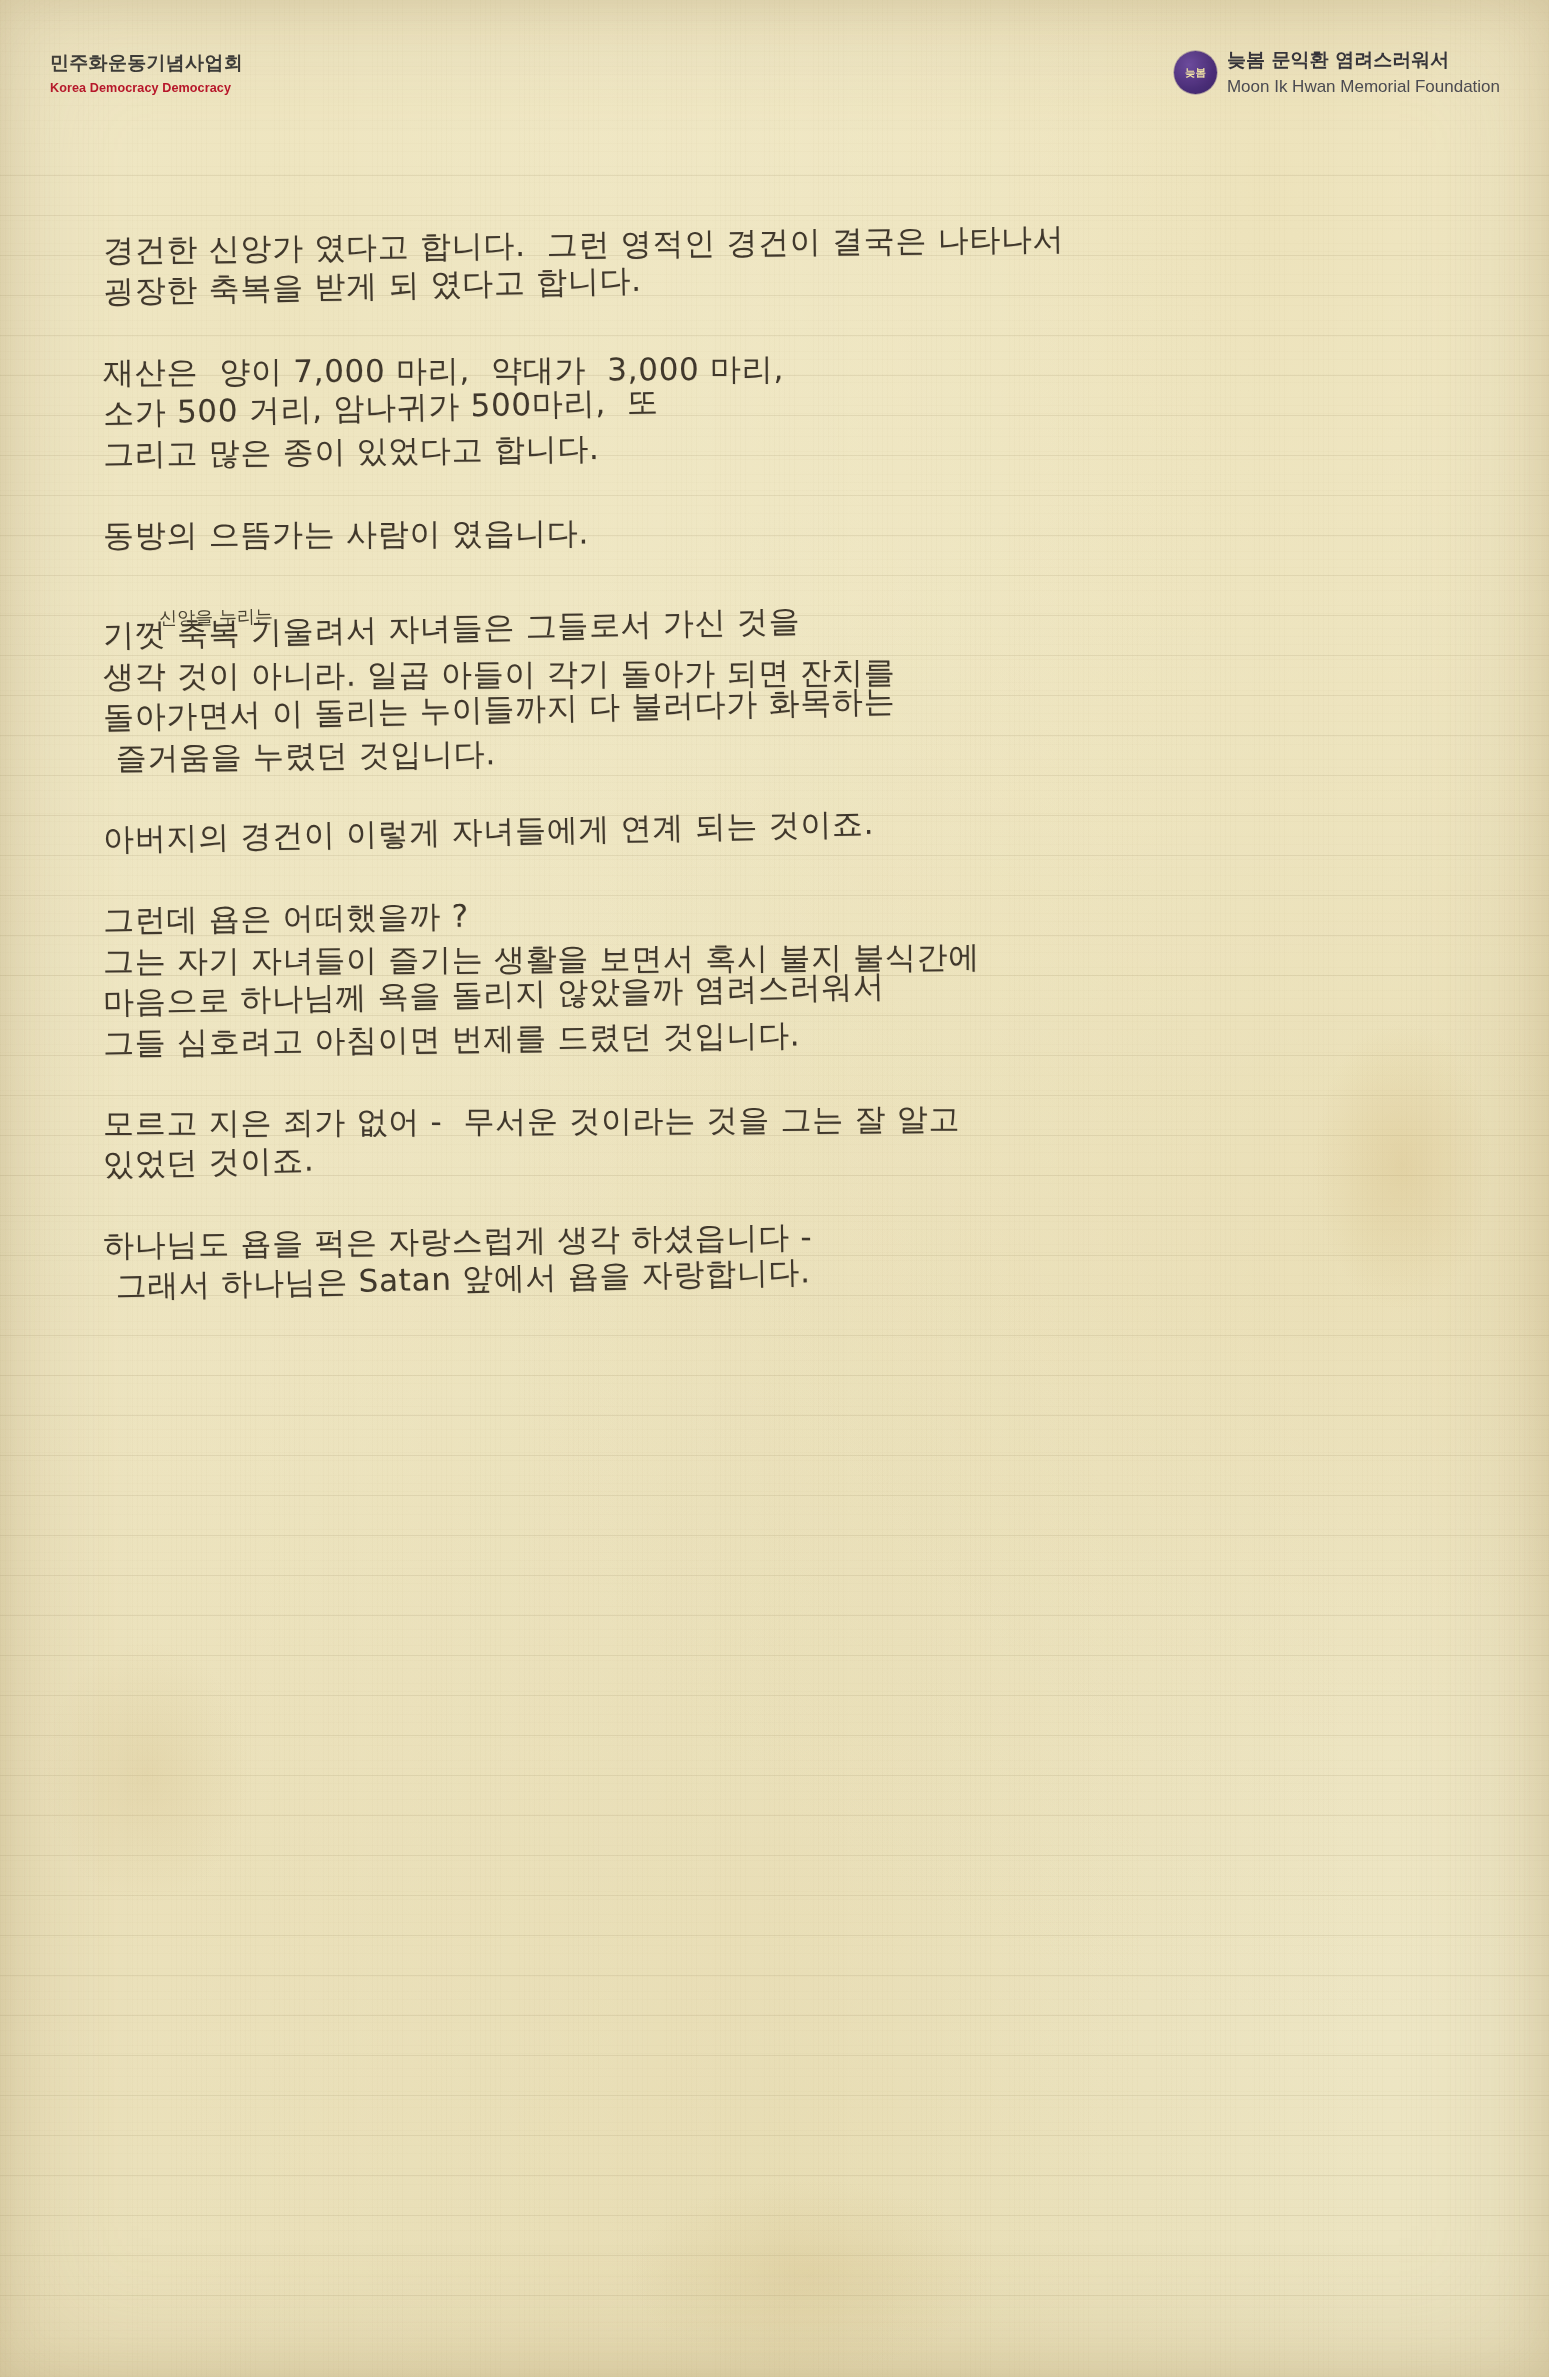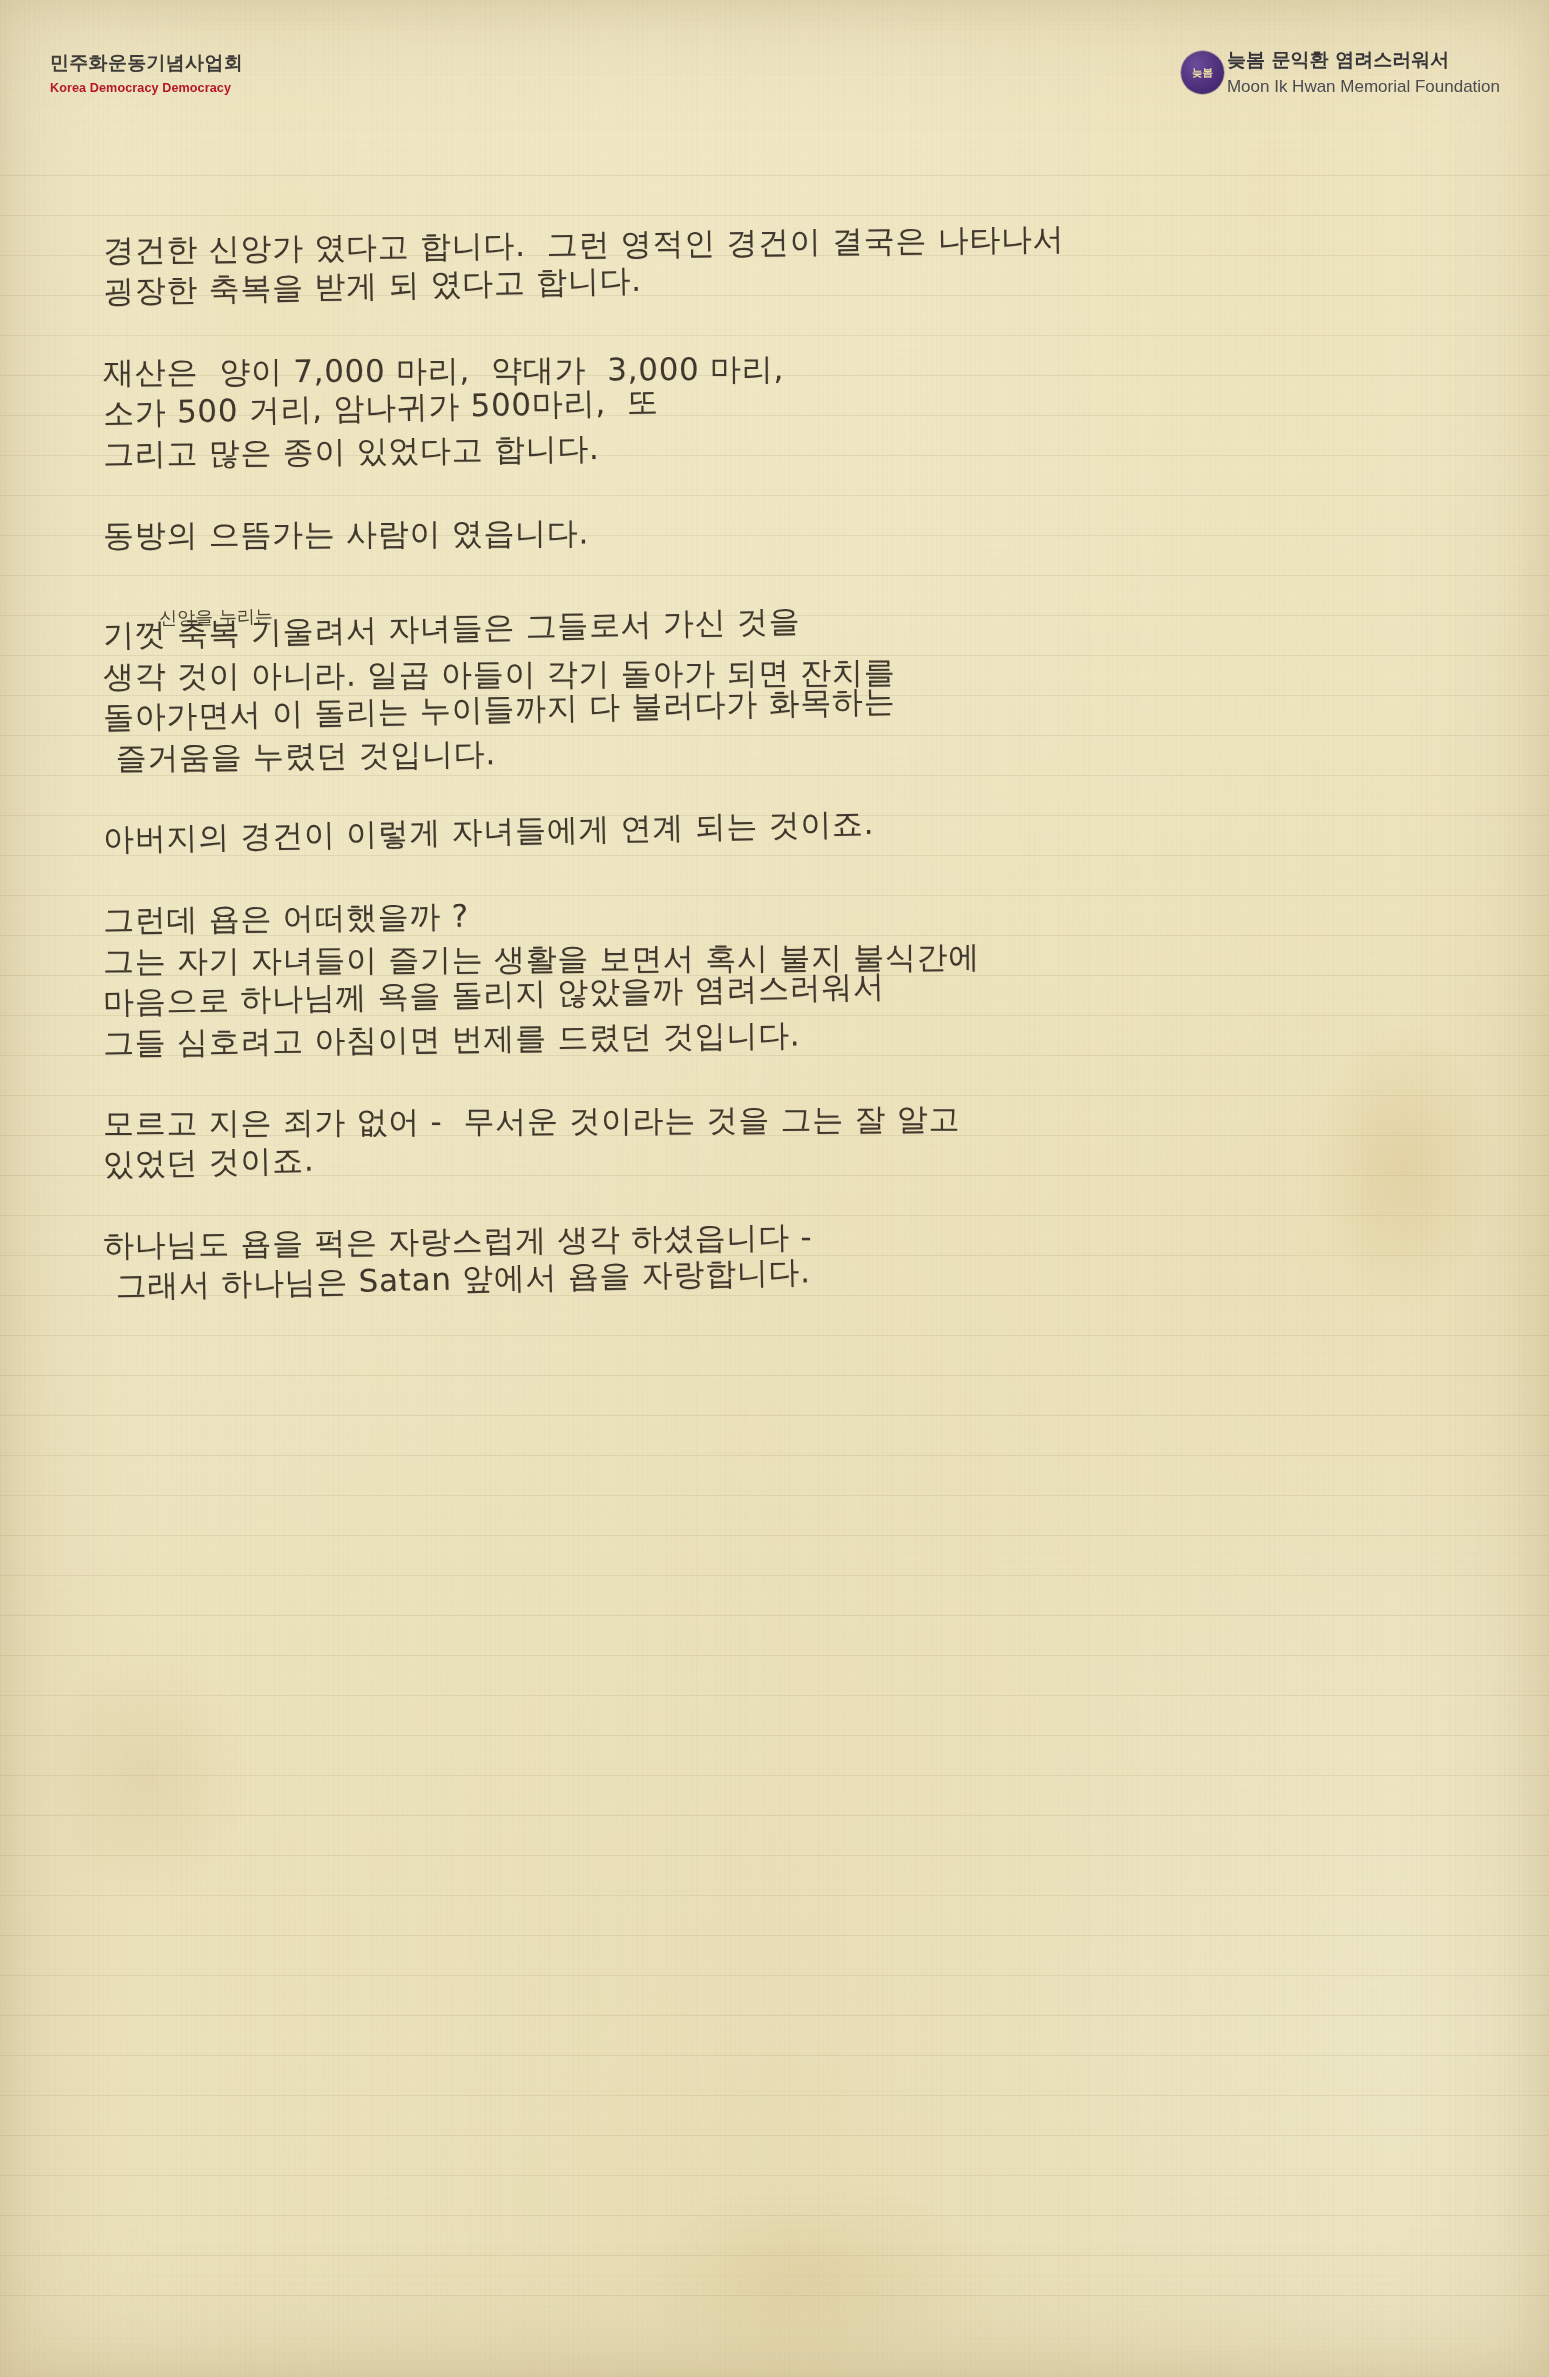--- a/index.html
+++ b/index.html
@@ -77,21 +77,21 @@
     letter-spacing: 0.1px;
     margin-top: 4.9px;
     white-space: nowrap;
   }
   .logo-right {
     position: absolute;
     right: 50px;
     top: 47px;
     display: flex;
     align-items: center;
-    gap: 3px;
+    gap: 10px;
   }
   .seal {
     width: 43px;
     height: 43px;
     border-radius: 50%;
     background: radial-gradient(circle at 35% 32%, #6b4aa0 0%, #4a2d7a 60%, #3a2266 100%);
     display: flex;
     align-items: center;
     justify-content: center;
     color: #f3e6a8;

